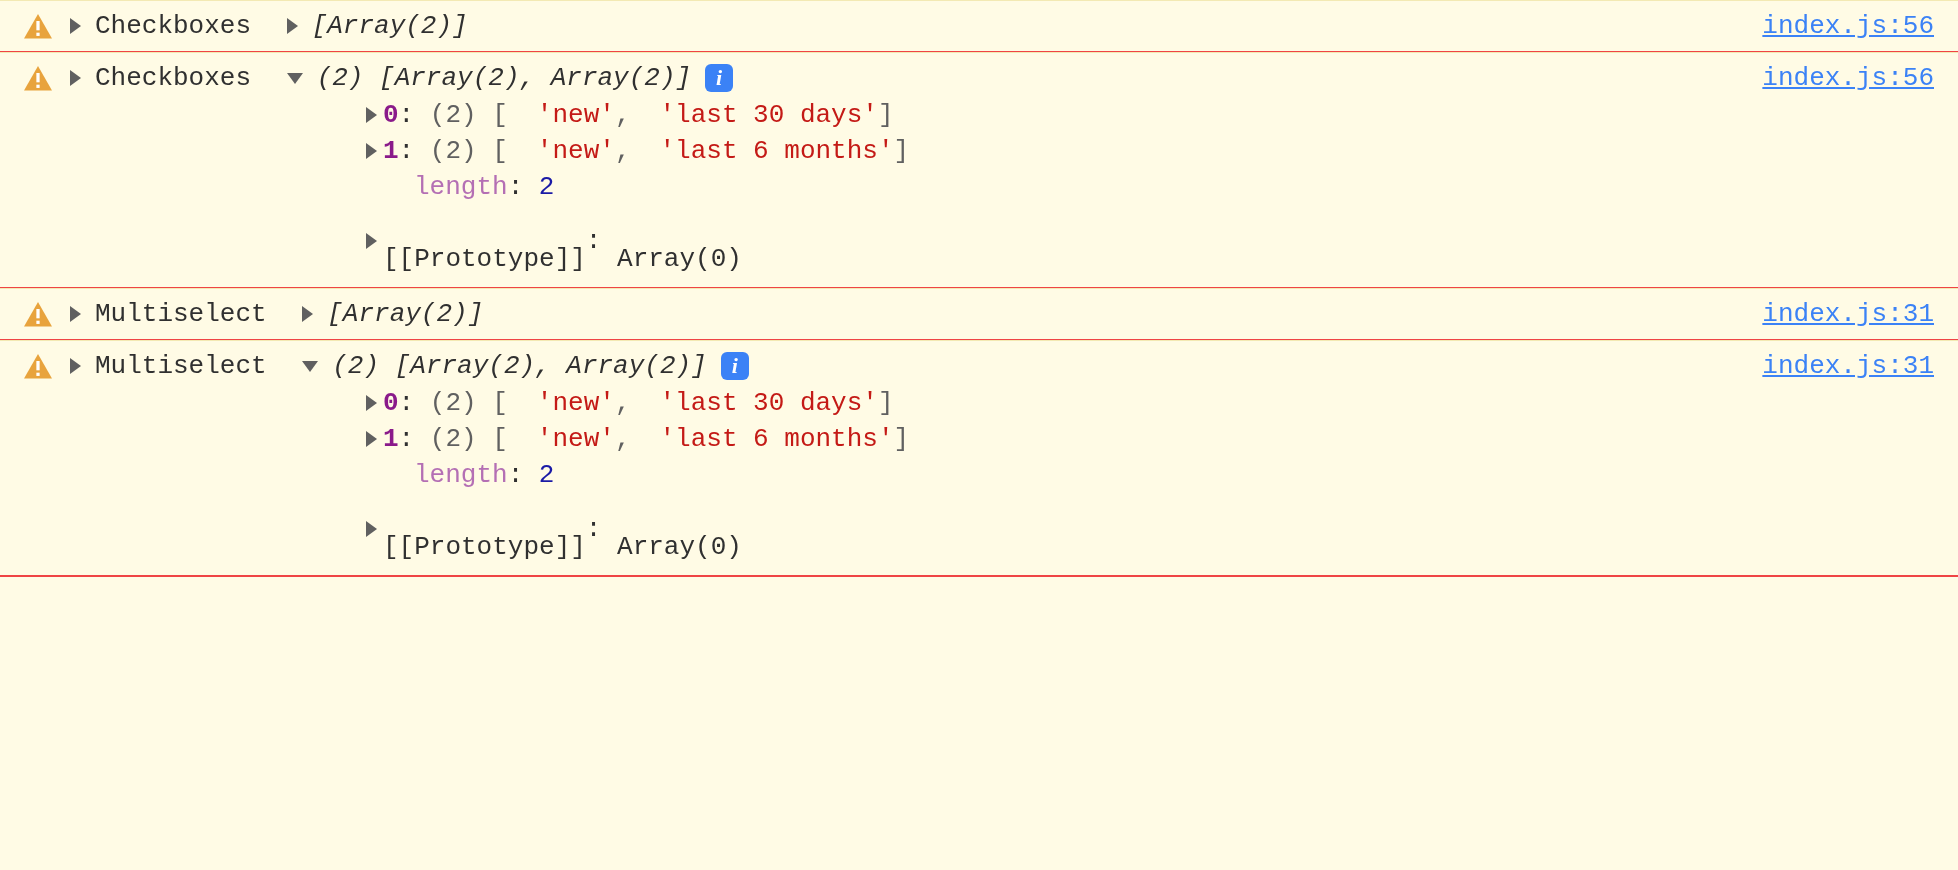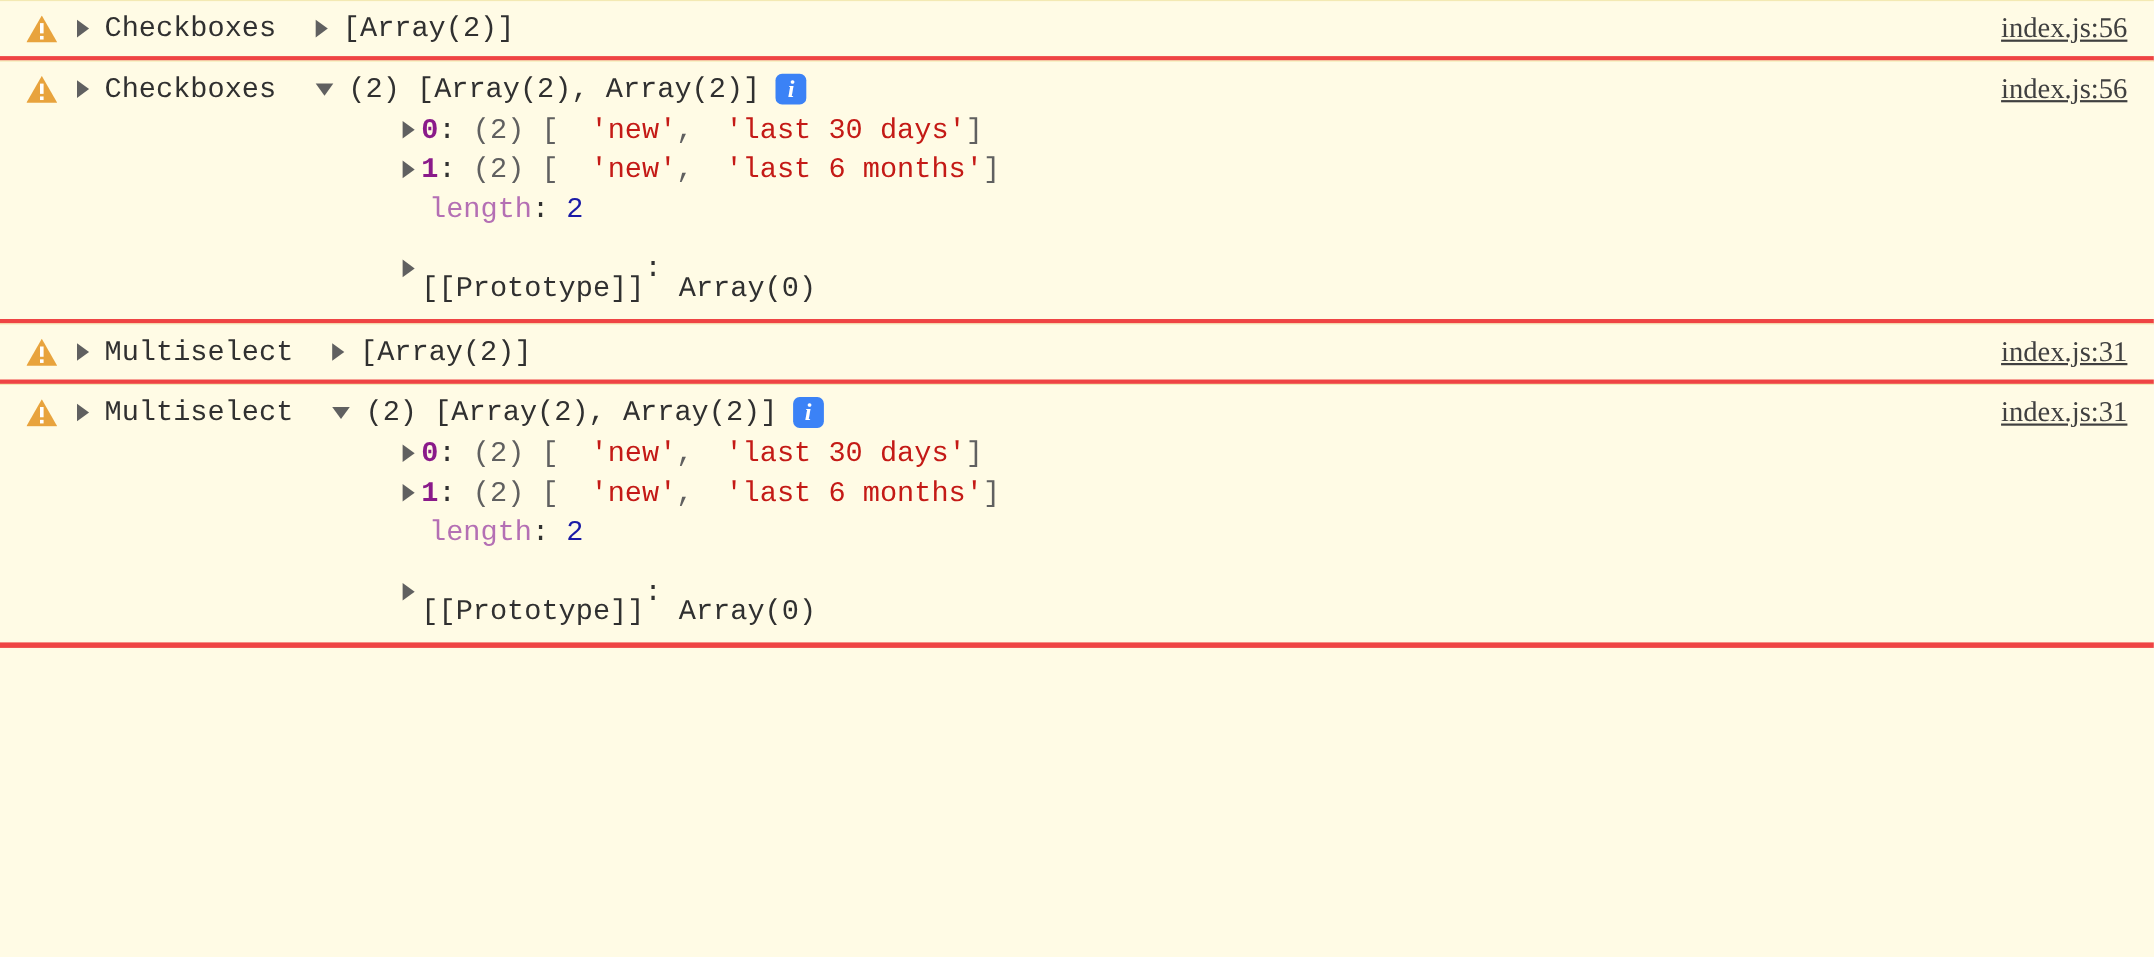--- a/index.html
+++ b/index.html
@@ -5,21 +5,21 @@
     * { margin: 0; padding: 0; box-sizing: border-box; }
     body {
       font-family: Menlo, Monaco, Consolas, "Courier New", monospace;
       font-size: 26px;
       background: #fffbe5;
       width: 1958px;
       color: #303030;
     }
     .row {
       border-top: 1px solid #f3e9b3;
-      border-bottom: 5px solid #ef4444;
+      border-bottom: 2px solid #ef4444;
       padding: 10px 24px 10px 24px;
       position: relative;
       background: #fffbe5;
     }
     .row + .row { margin-top: -1px; }
     .row-header {
       display: flex;
       align-items: center;
       gap: 8px;
     }
@@ -40,51 +40,50 @@
     }
     .caret-right {
       border-width: 8px 0 8px 11px;
       border-color: transparent transparent transparent #606060;
     }
     .caret-down {
       border-width: 11px 8px 0 8px;
       border-color: #606060 transparent transparent transparent;
     }
     .label { color: #303030; }
-    .summary { color: #303030; }
+    .summary { font-style: italic; color: #303030; }
     .info-badge {
       display: inline-flex;
       align-items: center;
       justify-content: center;
       background: #3b82f6;
       color: #fff;
       border-radius: 6px;
       font-style: italic;
       font-family: Georgia, 'Times New Roman', serif;
       font-weight: bold;
       width: 28px;
       height: 28px;
       font-size: 22px;
       margin-left: 6px;
       cursor: pointer;
     }
     .source-link {
       position: absolute;
       right: 24px;
       top: 10px;
-      color: #404040;
+      color: #3b82f6;
       text-decoration: underline;
       cursor: pointer;
-      font-family: Liberation Serif, serif;
     }
     .expansion { margin-left: 338px; margin-top: 4px; }
     .exp-line { display: flex; align-items: center; gap: 0; padding: 3px 0; }
     .idx { color: #8a1a8a; font-weight: bold; margin-right: 0; }
     .colon { color: #303030; }
-    .len-label { color: #b46fb4; }
+    .len-label { color: #b46fb4; margin-left: 24px; }
     .num { color: #1a1aa6; }
     .str { color: #c41a16; margin-left: 29px; }
     .dim { color: #606060; }
     .proto { color: #303030; margin-top: 36px; }
     .sp { white-space: pre; }
   </style>
 </head>
 <body>
 
 <div class="row">

